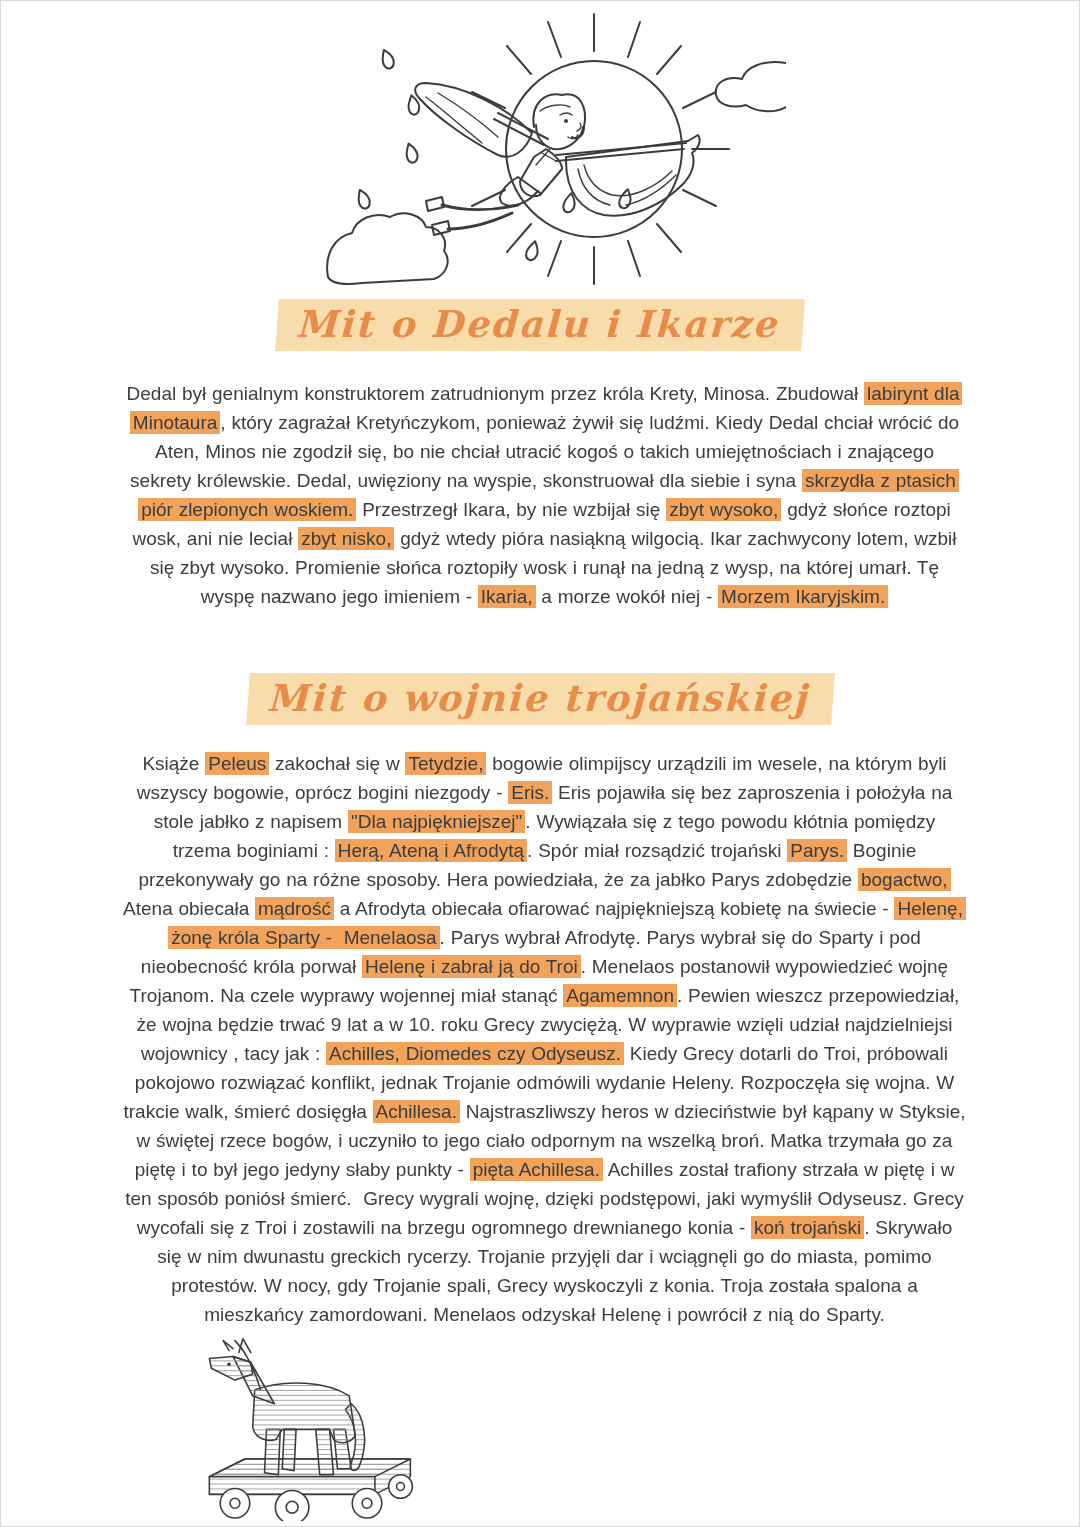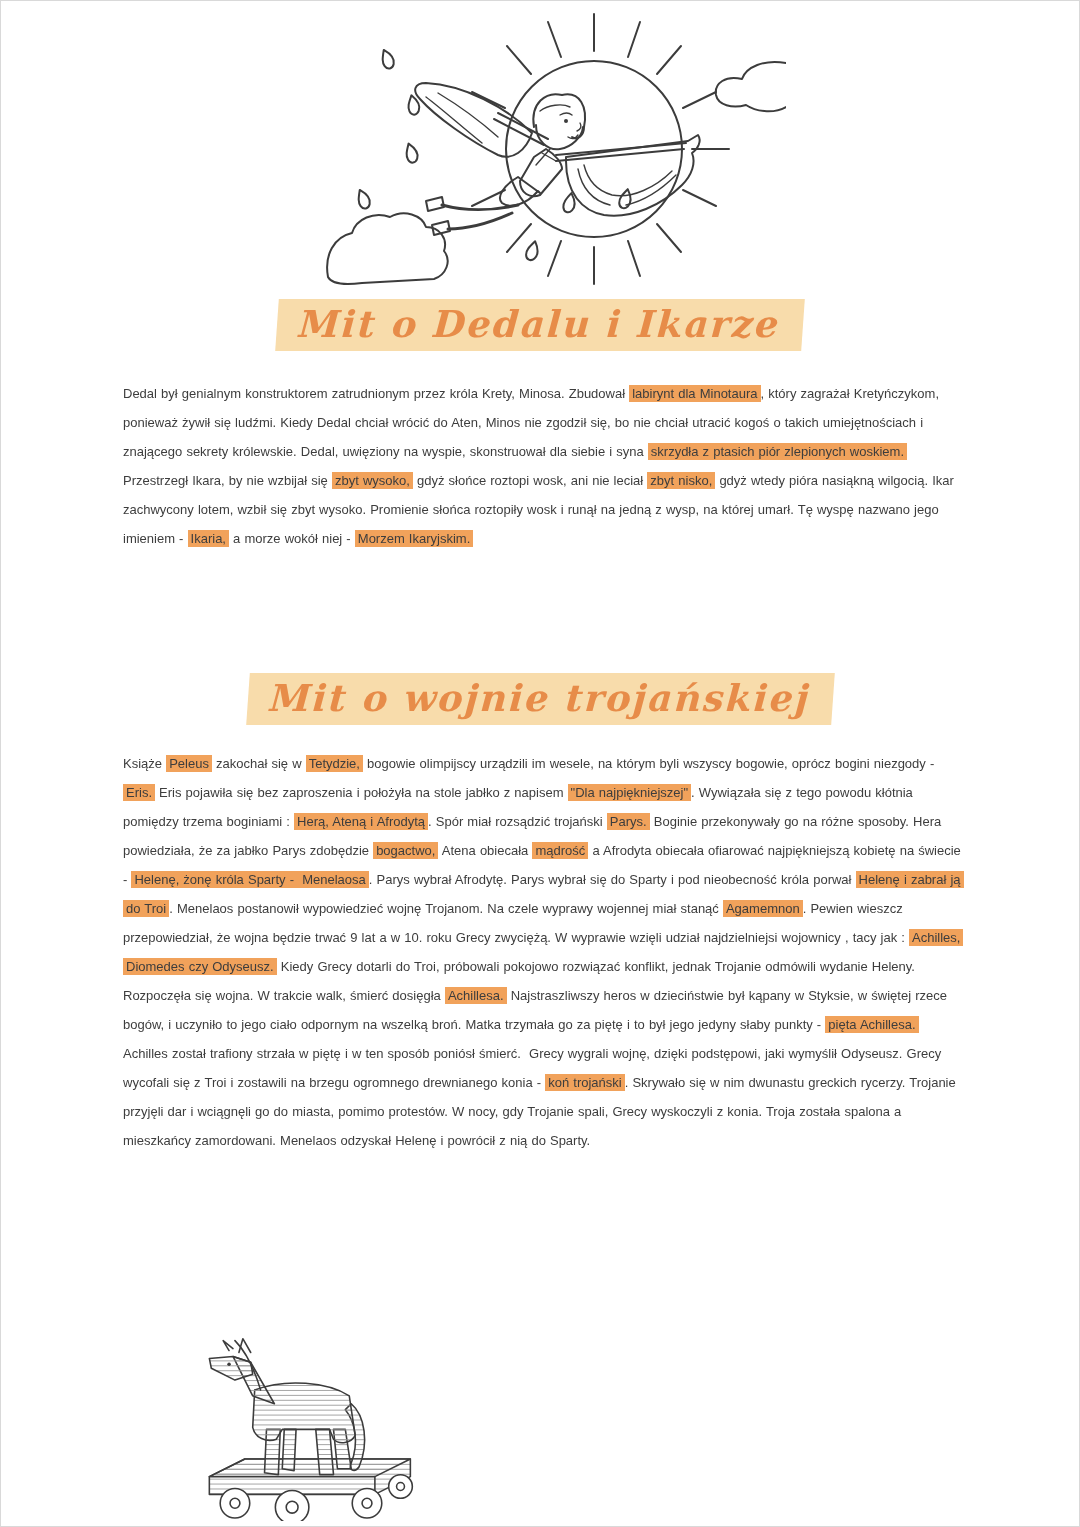--- a/index.html
+++ b/index.html
@@ -27,22 +27,22 @@
   .title-row.t2{top:672px;}
   .title{
     display:inline-block;
     font-family:"DejaVu Serif", serif; font-style:italic; font-weight:700;
     font-size:37px; letter-spacing:2px; line-height:48px;
     color:var(--title-fg); background:var(--title-bg); padding:1px 22px 3px;
     transform:skewX(-4deg);
   }
   .para{
     position:absolute; left:122px; width:843px; margin:0;
-    font-size:13px; line-height:29px; color:var(--text);
-    text-align:left; word-spacing:0.5px;
+    font-size:19px; line-height:29px; color:var(--text);
+    text-align:center; word-spacing:0.5px;
   }
   .para.p1{top:378px;}
   .para.p2{top:748px;}
   .hl{background:var(--hl); padding:1px 3px; box-decoration-break:clone; -webkit-box-decoration-break:clone;}
 </style>
 </head>
 <body>
 
 <div class="page">
 

